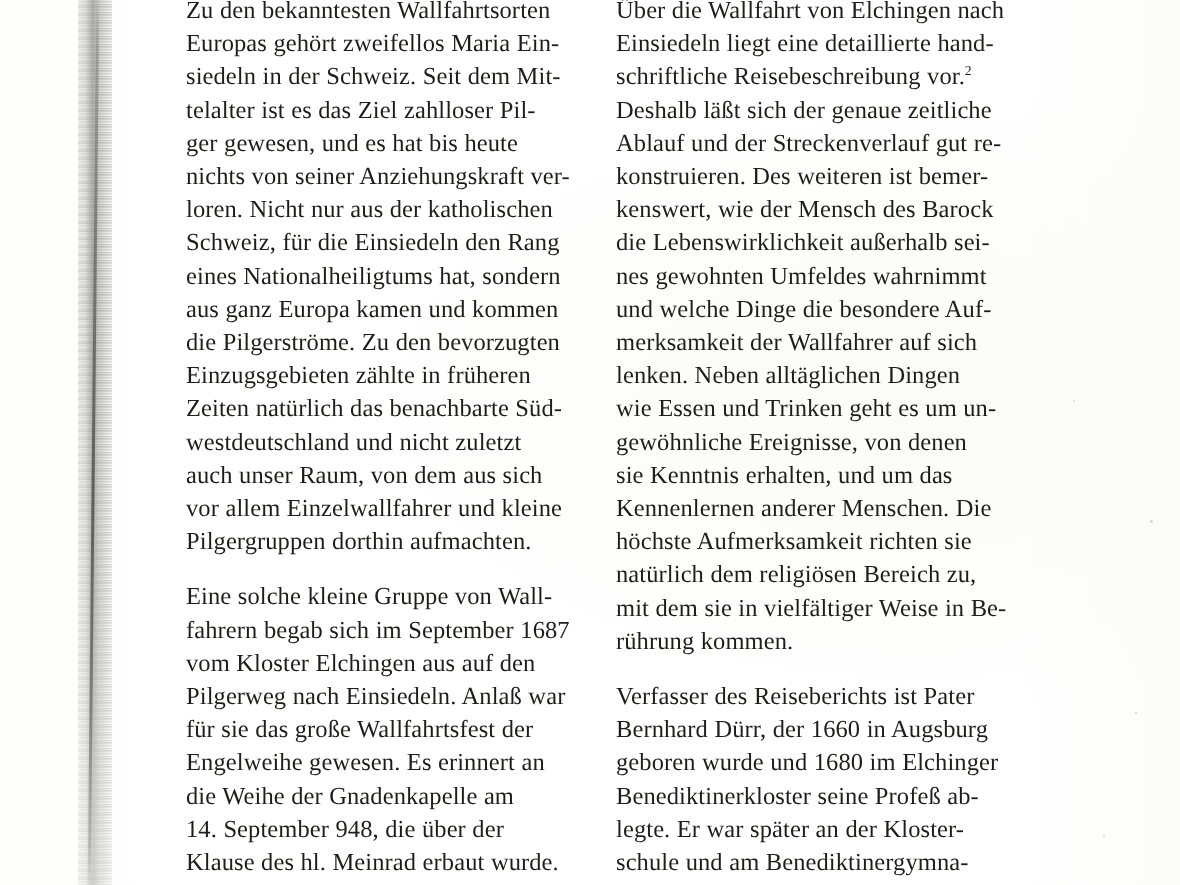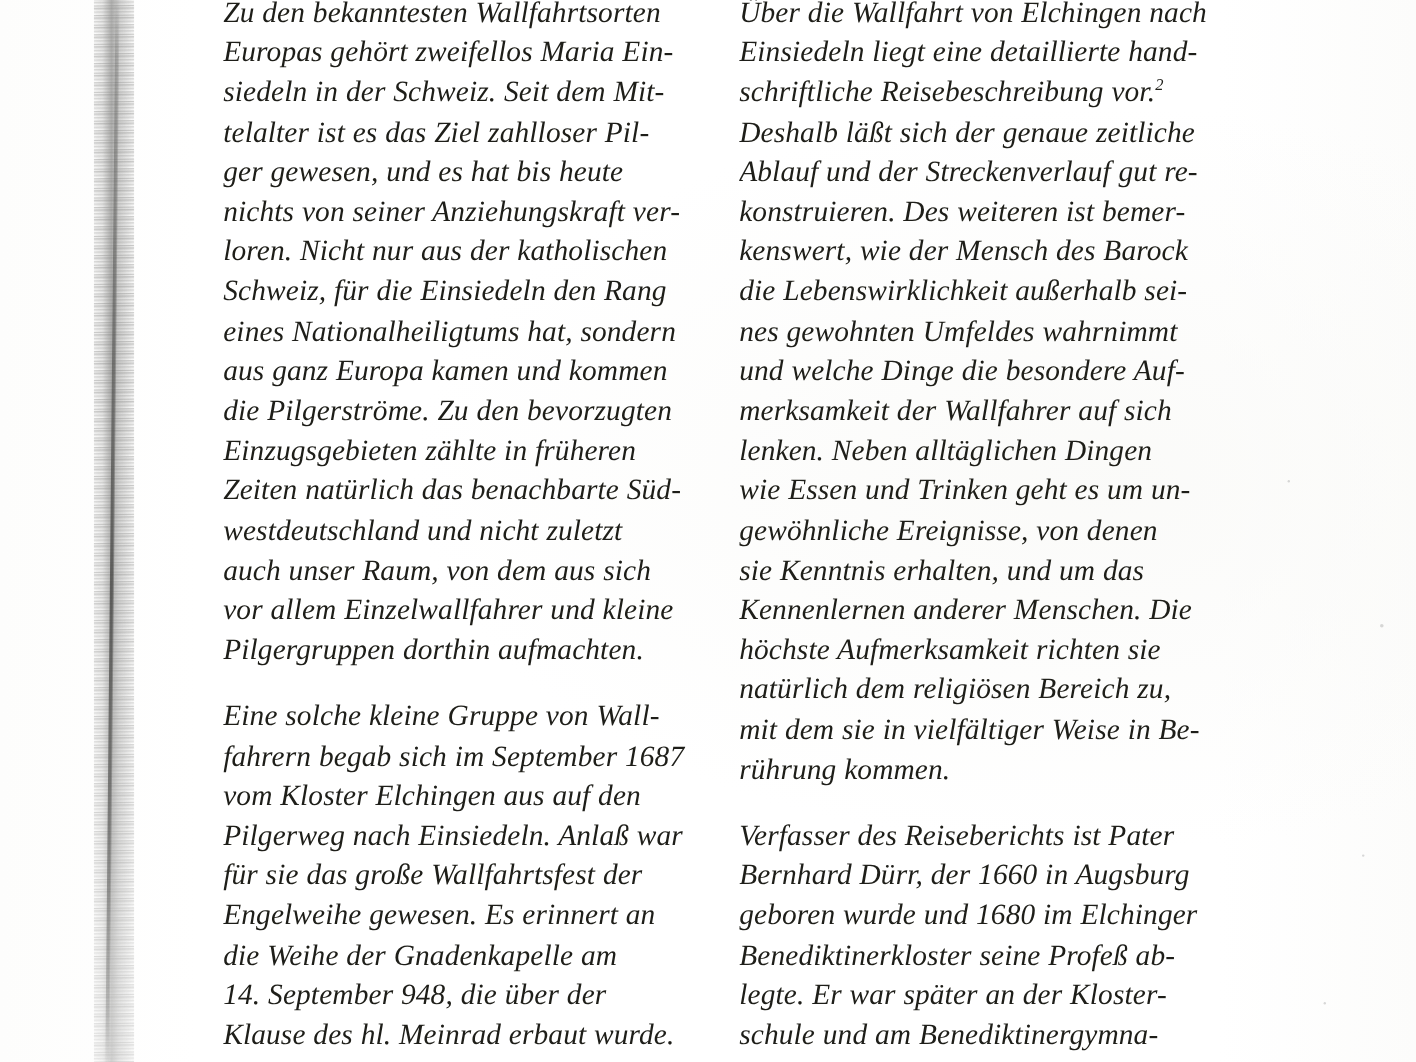--- a/index.html
+++ b/index.html
@@ -83,21 +83,20 @@
     position: absolute;
     background: rgba(130,130,128,0.30);
     border-radius: 50%;
     pointer-events: none;
   }
 
   
   #text-body {
     position: absolute;
     inset: 0;
-    font-style: italic;
   }
   .column {
     position: absolute;
     top: -6px;
     height: 897px;
     overflow: hidden;
   }
   #column-left  { left: 186px; width: 398px; }
   #column-right { left: 616px; width: 403px; }
 

